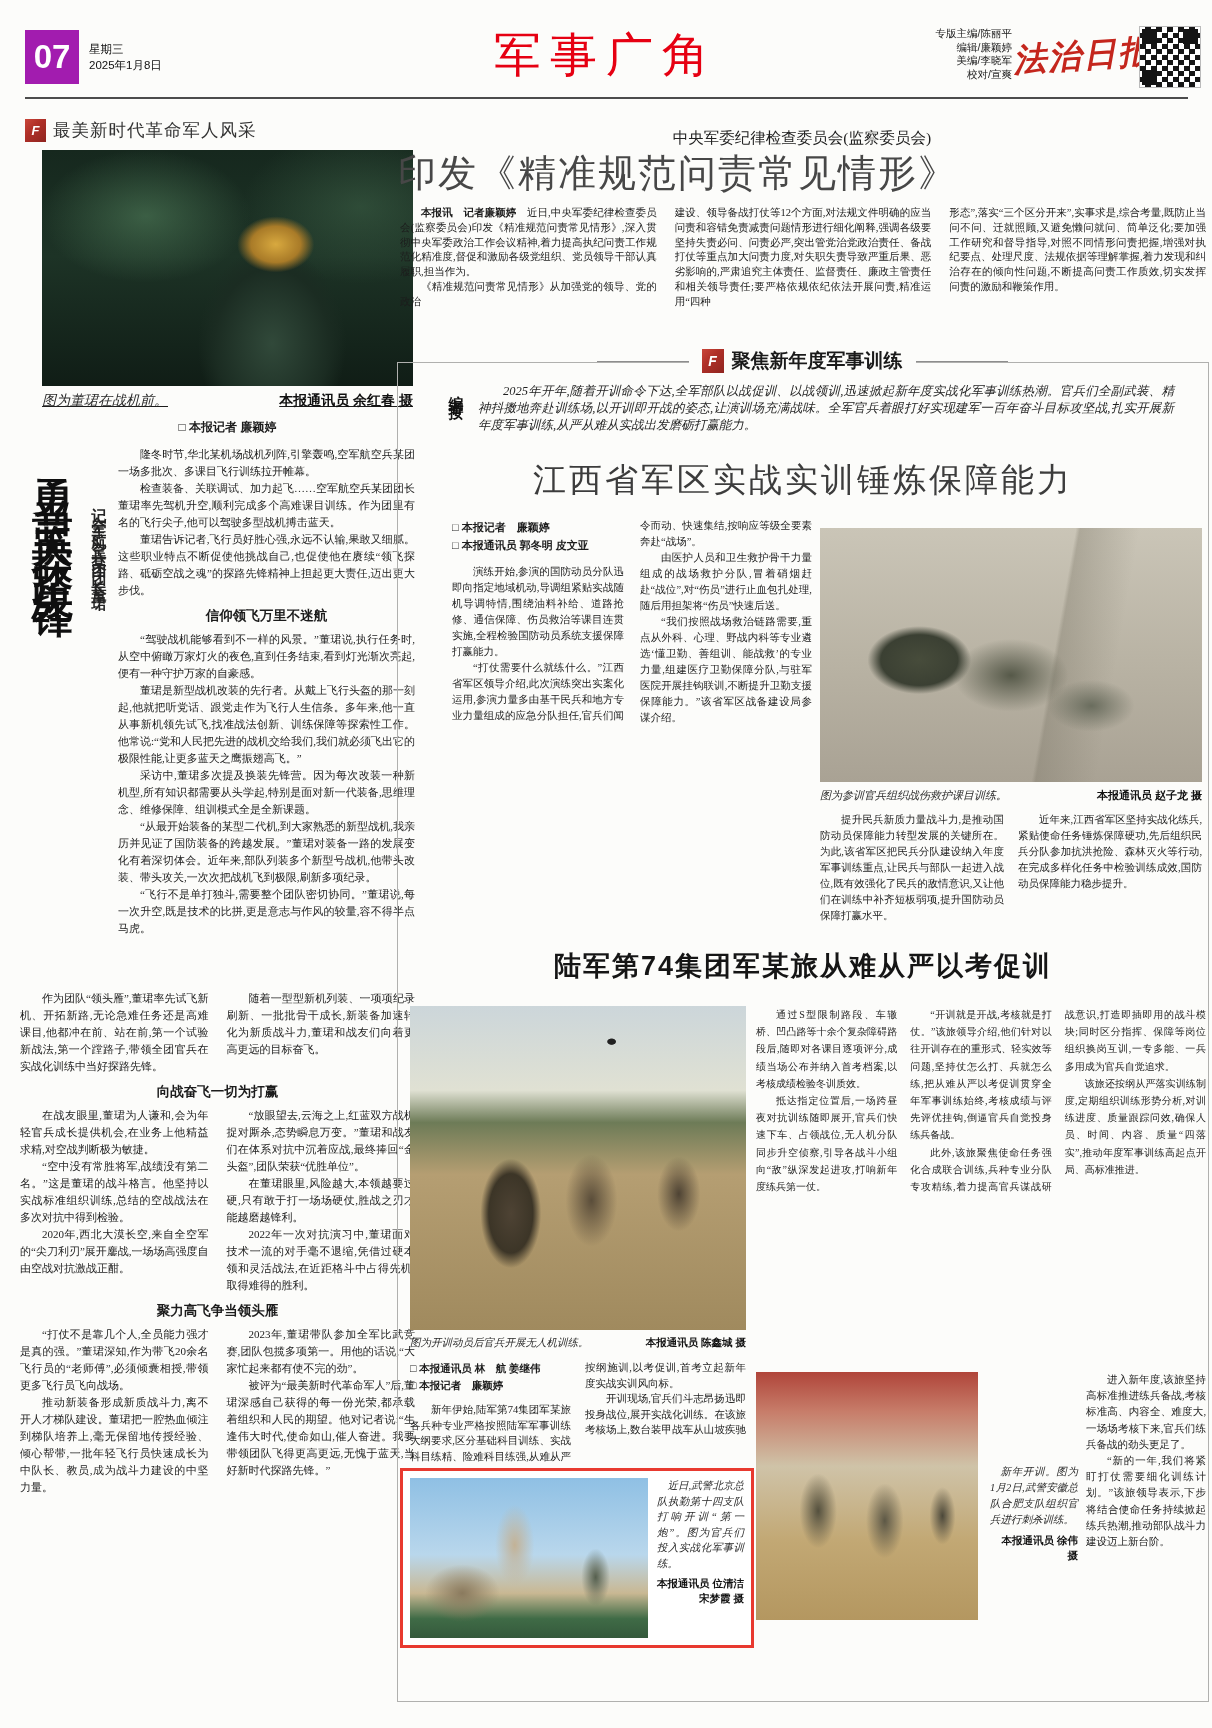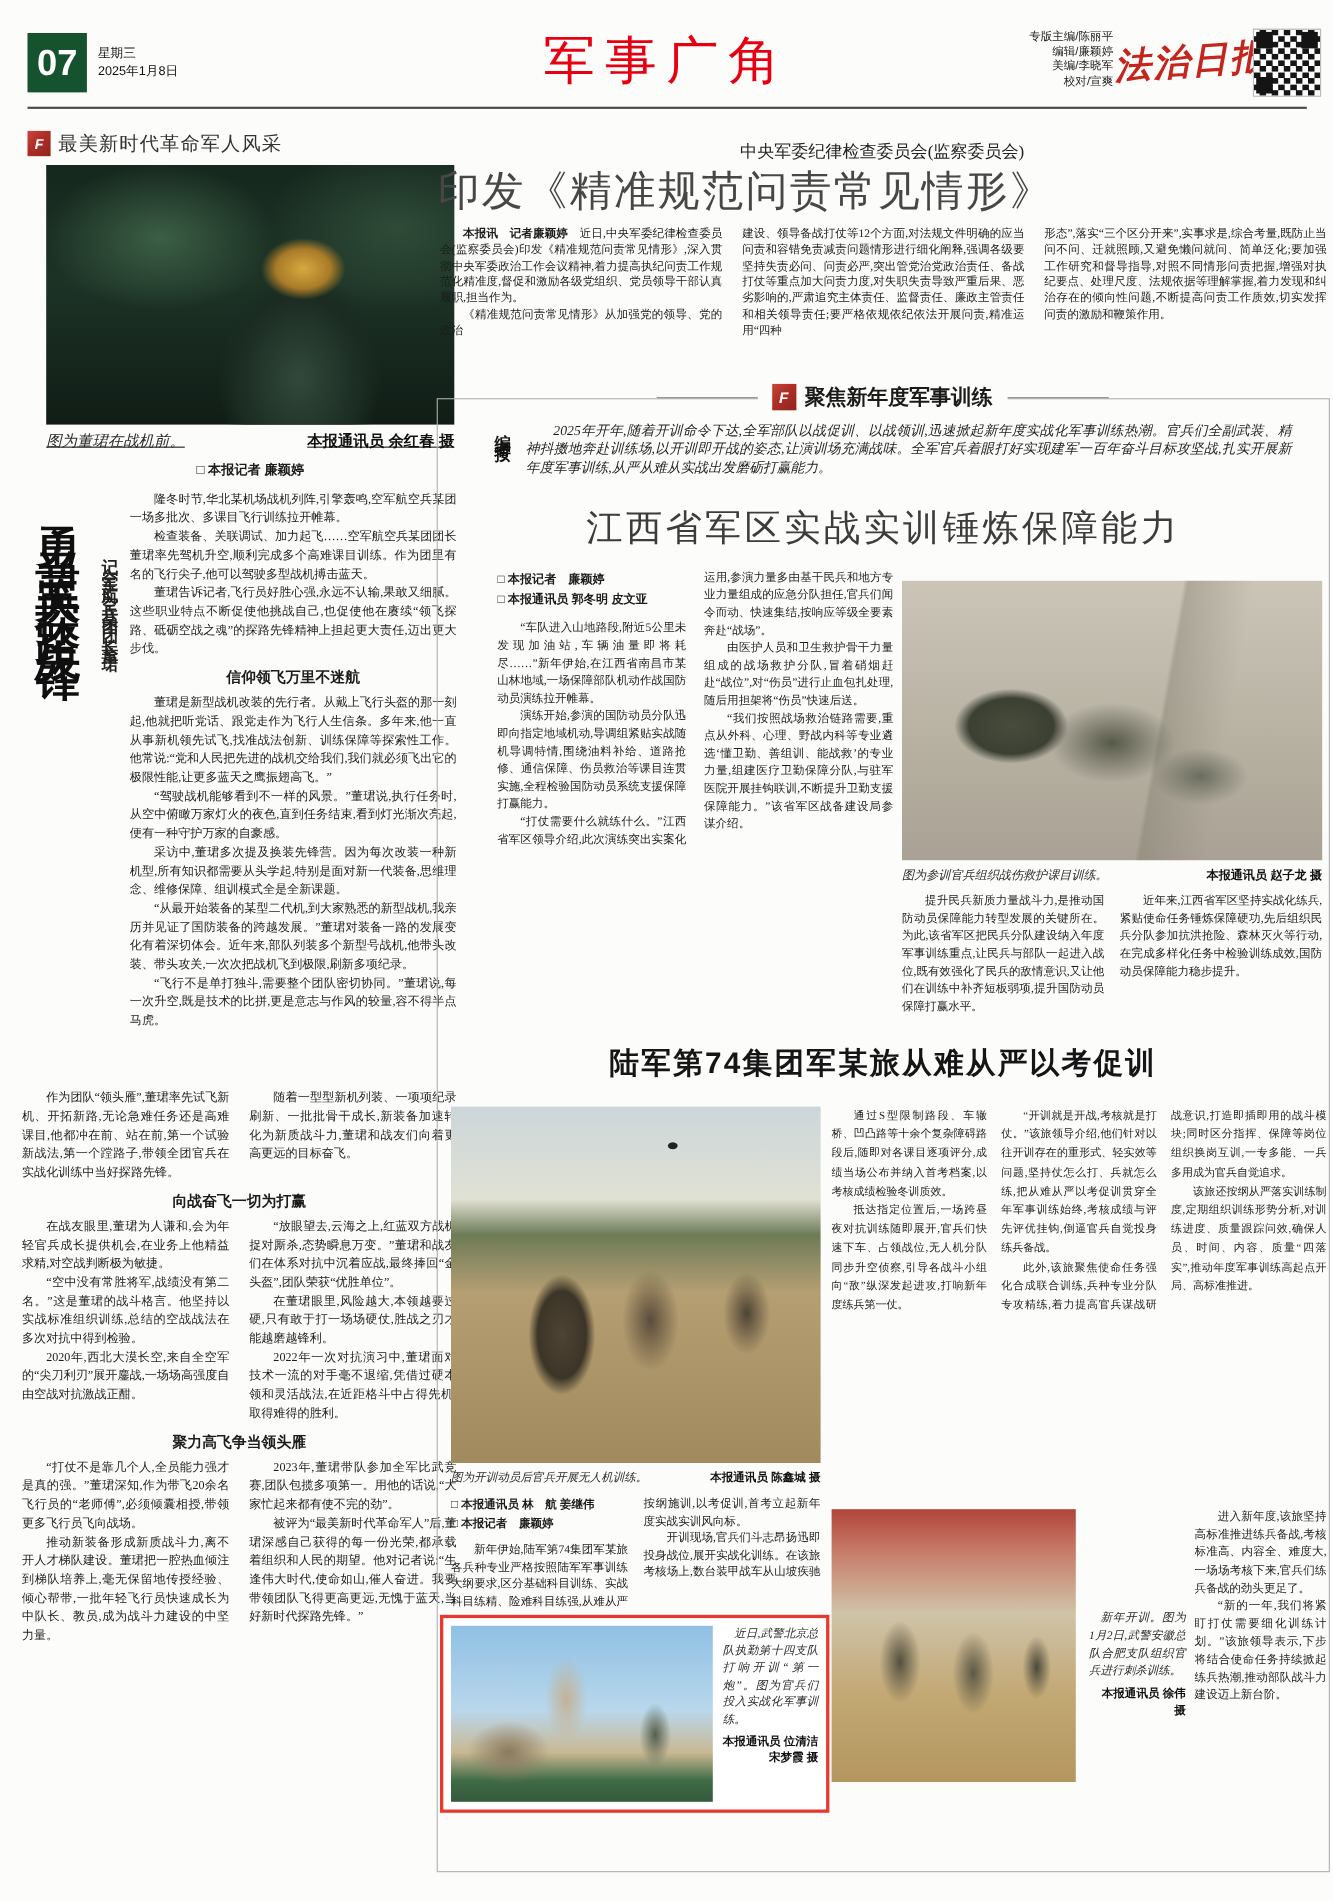--- a/index.html
+++ b/index.html
@@ -6,21 +6,21 @@
   body{width:1212px;height:1728px;background:#efeeeb;}
   .page{position:relative;width:1212px;height:1728px;background:#fcfcfa;overflow:hidden;
         font-family:"Liberation Serif","DejaVu Serif",serif;color:#1c1c1c;}
   .abs{position:absolute;}
   .sans{font-family:"Liberation Sans","DejaVu Sans",sans-serif;}
   p{margin:0;text-indent:2em;text-align:justify;}
   p.noindent{text-indent:0;}
   .b{font-weight:bold;}
 
   
-  .pagenum{left:25px;top:30px;width:54px;height:54px;background:#14532d;color:#fff;
+  .pagenum{left:25px;top:30px;width:54px;height:54px;background:#a21caf;color:#fff;
            font-family:"Liberation Sans",sans-serif;font-weight:bold;font-size:33px;
            display:flex;align-items:center;justify-content:center;}
   .dateblock{left:89px;top:41px;font-size:11.5px;line-height:16px;color:#111;}
   .masthead{left:0;right:0;top:24px;text-align:center;color:#e60012;font-weight:normal;
             font-size:47px;letter-spacing:9px;font-family:"Liberation Sans",sans-serif;}
   .credits{left:850px;top:27px;width:162px;text-align:right;font-size:10.5px;line-height:13.5px;color:#222;}
   .papername{left:1013px;top:34px;width:130px;font-size:33px;font-weight:bold;font-style:italic;
              color:#c4261d;transform:rotate(-4deg);letter-spacing:2px;white-space:nowrap;}
   .qr{left:1139px;top:26px;width:60px;height:60px;
       background-image:linear-gradient(#141414,#141414),linear-gradient(#141414,#141414),
@@ -167,22 +167,22 @@
   <div class="abs lead-byline b sans">□ 本报记者 廉颖婷</div>
 
   <div class="abs left-top-row">
     <div class="vh-main">勇当蓝天探路先锋</div>
     <div class="vh-sub">记空军航空兵某团团长董珺</div>
     <div class="left-top-text">
       <p>隆冬时节,华北某机场战机列阵,引擎轰鸣,空军航空兵某团一场多批次、多课目飞行训练拉开帷幕。</p>
       <p>检查装备、关联调试、加力起飞……空军航空兵某团团长董珺率先驾机升空,顺利完成多个高难课目训练。作为团里有名的飞行尖子,他可以驾驶多型战机搏击蓝天。</p>
       <p>董珺告诉记者,飞行员好胜心强,永远不认输,果敢又细腻。这些职业特点不断促使他挑战自己,也促使他在赓续“领飞探路、砥砺空战之魂”的探路先锋精神上担起更大责任,迈出更大步伐。</p>
       <h3 class="subhead">信仰领飞万里不迷航</h3>
+      <p>“驾驶战机能够看到不一样的风景。”董珺说,执行任务时,从空中俯瞰万家灯火的夜色,直到任务结束,看到灯光渐次亮起,便有一种守护万家的自豪感。</p>
       <p>董珺是新型战机改装的先行者。从戴上飞行头盔的那一刻起,他就把听党话、跟党走作为飞行人生信条。多年来,他一直从事新机领先试飞,找准战法创新、训练保障等探索性工作。他常说:“党和人民把先进的战机交给我们,我们就必须飞出它的极限性能,让更多蓝天之鹰振翅高飞。”</p>
-      <p>“驾驶战机能够看到不一样的风景。”董珺说,执行任务时,从空中俯瞰万家灯火的夜色,直到任务结束,看到灯光渐次亮起,便有一种守护万家的自豪感。</p>
       <p>采访中,董珺多次提及换装先锋营。因为每次改装一种新机型,所有知识都需要从头学起,特别是面对新一代装备,思维理念、维修保障、组训模式全是全新课题。</p>
       <p>“从最开始装备的某型二代机,到大家熟悉的新型战机,我亲历并见证了国防装备的跨越发展。”董珺对装备一路的发展变化有着深切体会。近年来,部队列装多个新型号战机,他带头改装、带头攻关,一次次把战机飞到极限,刷新多项纪录。</p>
       <p>“飞行不是单打独斗,需要整个团队密切协同。”董珺说,每一次升空,既是技术的比拼,更是意志与作风的较量,容不得半点马虎。</p>
     </div>
   </div>
 
   <div class="abs left-bottom">
     <p>作为团队“领头雁”,董珺率先试飞新机、开拓新路,无论急难任务还是高难课目,他都冲在前、站在前,第一个试验新战法,第一个蹚路子,带领全团官兵在实战化训练中当好探路先锋。</p>
     <p>随着一型型新机列装、一项项纪录刷新、一批批骨干成长,新装备加速转化为新质战斗力,董珺和战友们向着更高更远的目标奋飞。</p>
     <h3 class="subhead">向战奋飞一切为打赢</h3>
@@ -228,21 +228,20 @@
     <div class="ed-label">编者按</div>
     <p class="ed-text">2025年开年,随着开训命令下达,全军部队以战促训、以战领训,迅速掀起新年度实战化军事训练热潮。官兵们全副武装、精神抖擞地奔赴训练场,以开训即开战的姿态,让演训场充满战味。全军官兵着眼打好实现建军一百年奋斗目标攻坚战,扎实开展新年度军事训练,从严从难从实战出发磨砺打赢能力。</p>
   </div>
 
   <div class="abs jx-headline">江西省军区实战实训锤炼保障能力</div>
   <div class="abs jx-left">
     <div class="bylines">
       <div>□ 本报记者　廉颖婷</div>
       <div>□ 本报通讯员 郭冬明 皮文亚</div>
     </div>
-    <p>“车队进入山地路段,附近5公里未发现加油站,车辆油量即将耗尽……”新年伊始,在江西省南昌市某山林地域,一场保障部队机动作战国防动员演练拉开帷幕。</p>
     <p>演练开始,参演的国防动员分队迅即向指定地域机动,导调组紧贴实战随机导调特情,围绕油料补给、道路抢修、通信保障、伤员救治等课目连贯实施,全程检验国防动员系统支援保障打赢能力。</p>
     <p>“打仗需要什么就练什么。”江西省军区领导介绍,此次演练突出实案化运用,参演力量多由基干民兵和地方专业力量组成的应急分队担任,官兵们闻令而动、快速集结,按响应等级全要素奔赴“战场”。</p>
     <p>由医护人员和卫生救护骨干力量组成的战场救护分队,冒着硝烟赶赴“战位”,对“伤员”进行止血包扎处理,随后用担架将“伤员”快速后送。</p>
     <p>“我们按照战场救治链路需要,重点从外科、心理、野战内科等专业遴选‘懂卫勤、善组训、能战救’的专业力量,组建医疗卫勤保障分队,与驻军医院开展挂钩联训,不断提升卫勤支援保障能力。”该省军区战备建设局参谋介绍。</p>
   </div>
   <div class="abs jx-photo"></div>
   <div class="abs jx-caption caption-row">
     <span class="kaiti">图为参训官兵组织战伤救护课目训练。</span>
     <span class="credit">本报通讯员 赵子龙 摄</span>
   </div>

